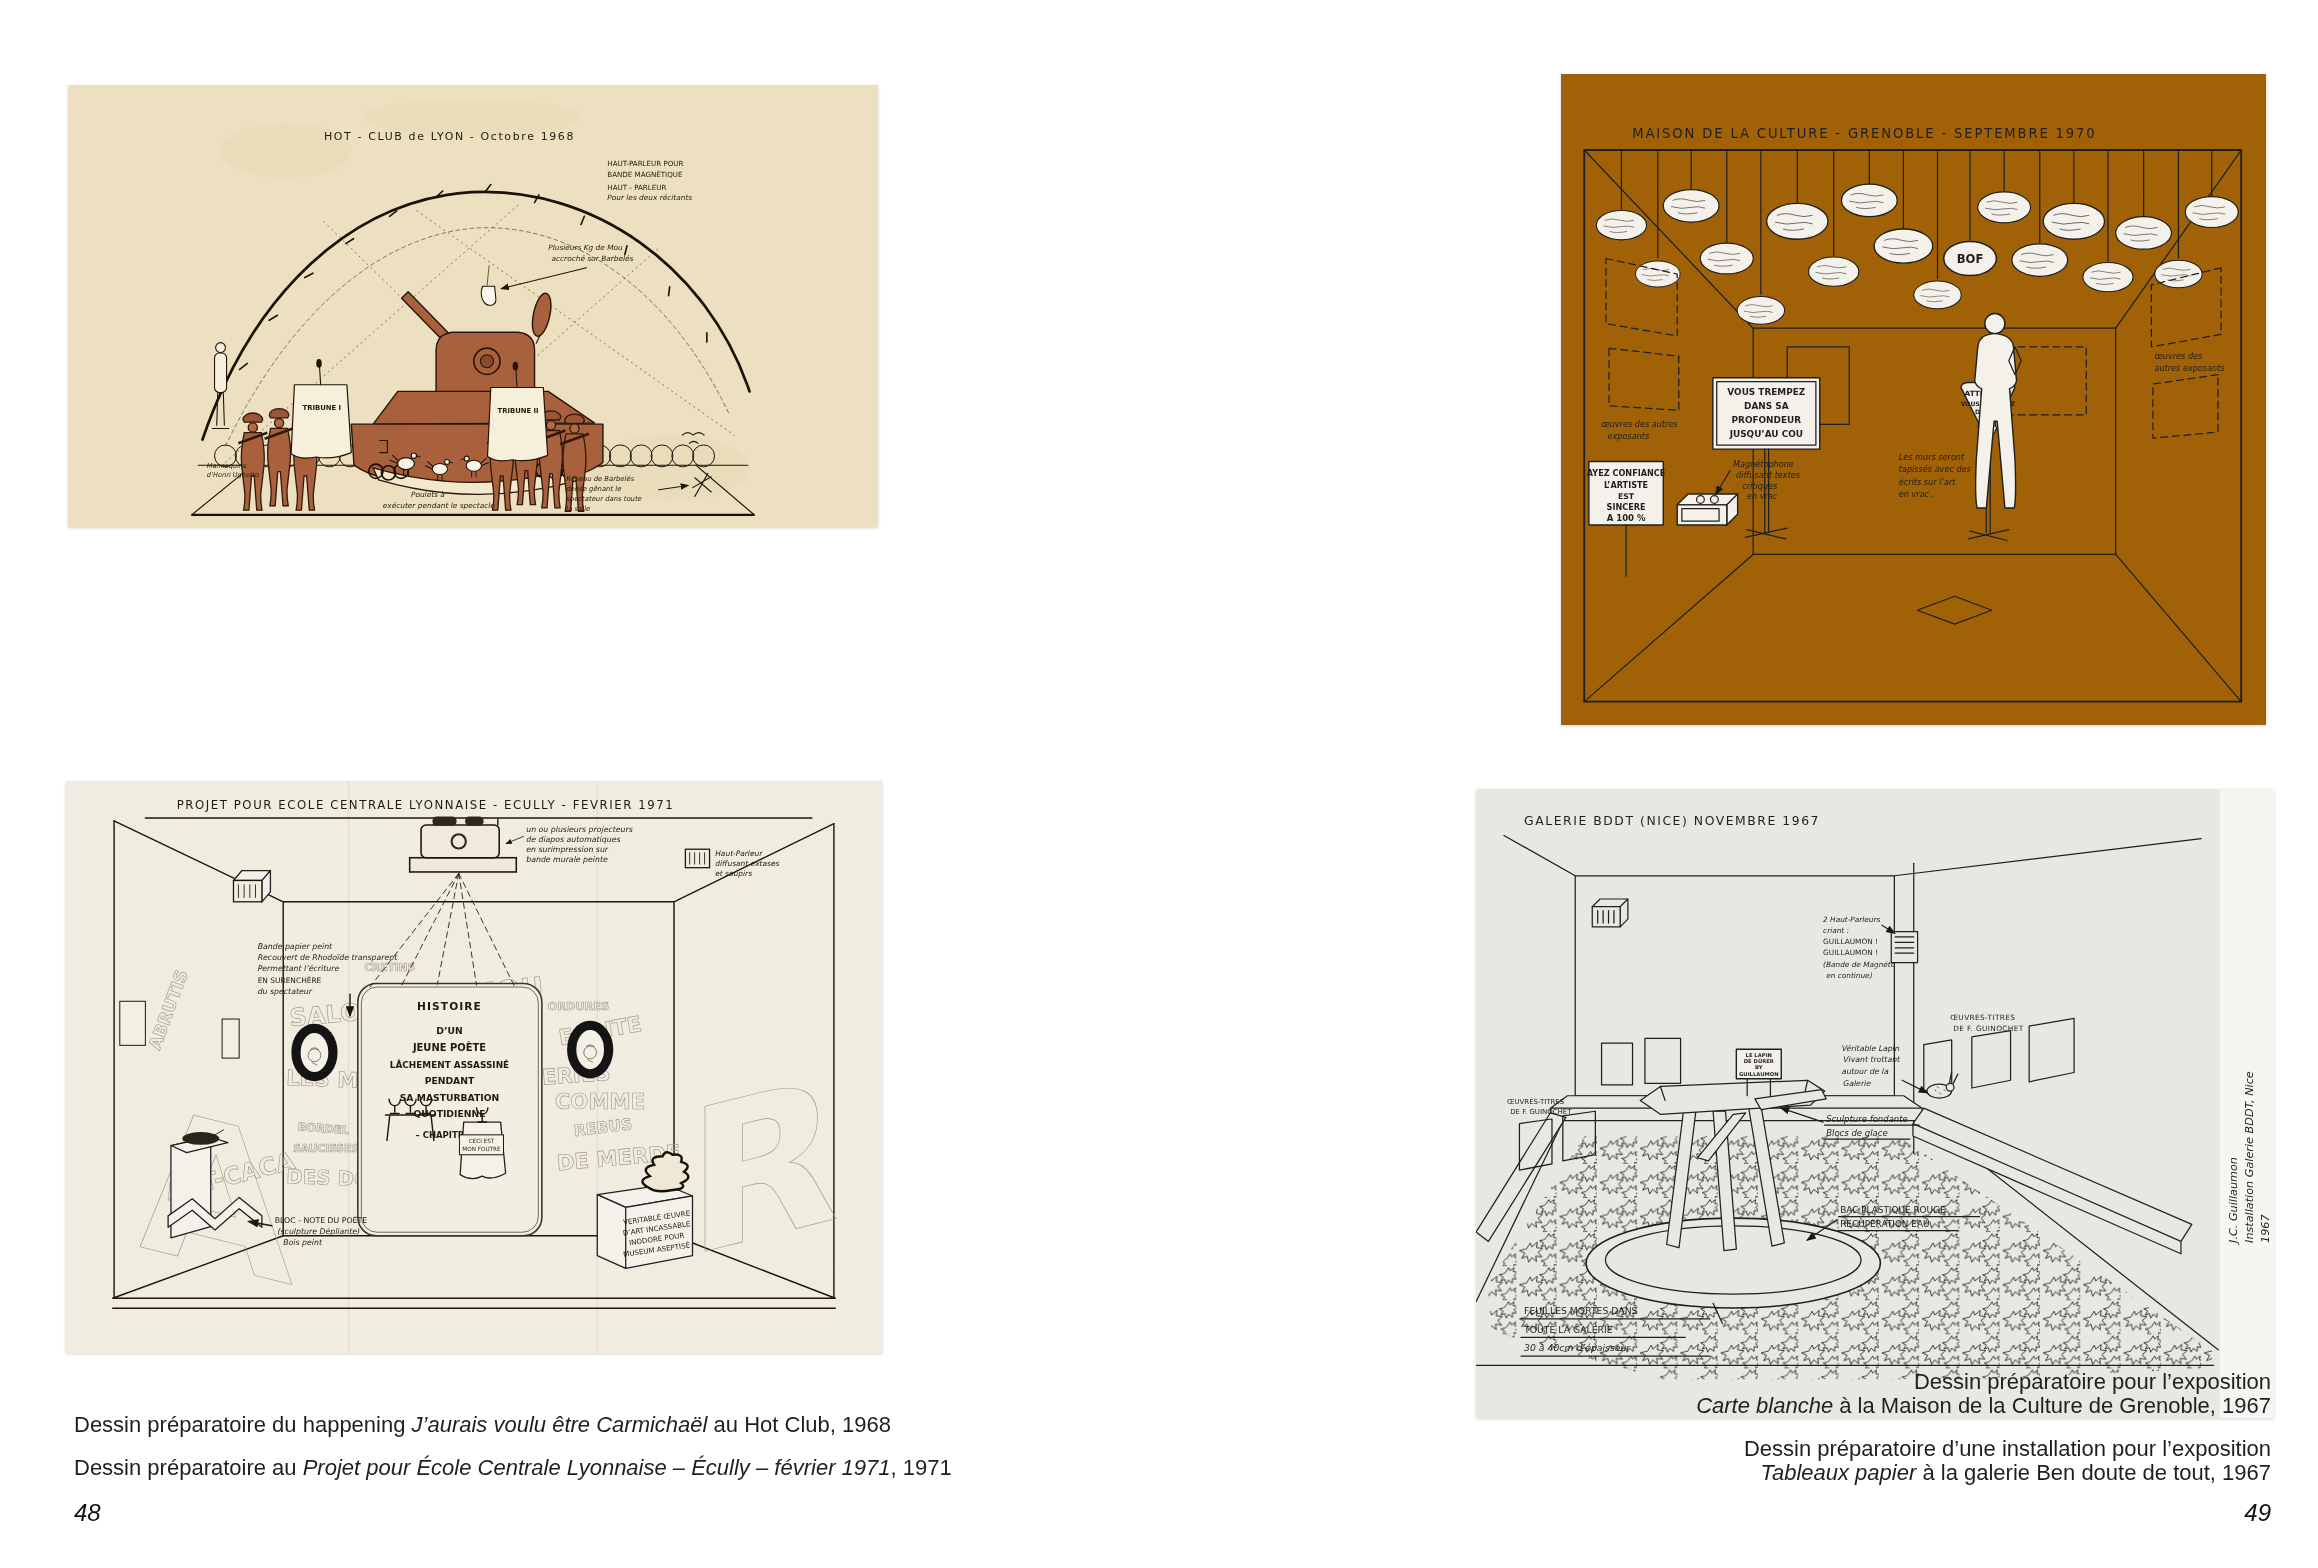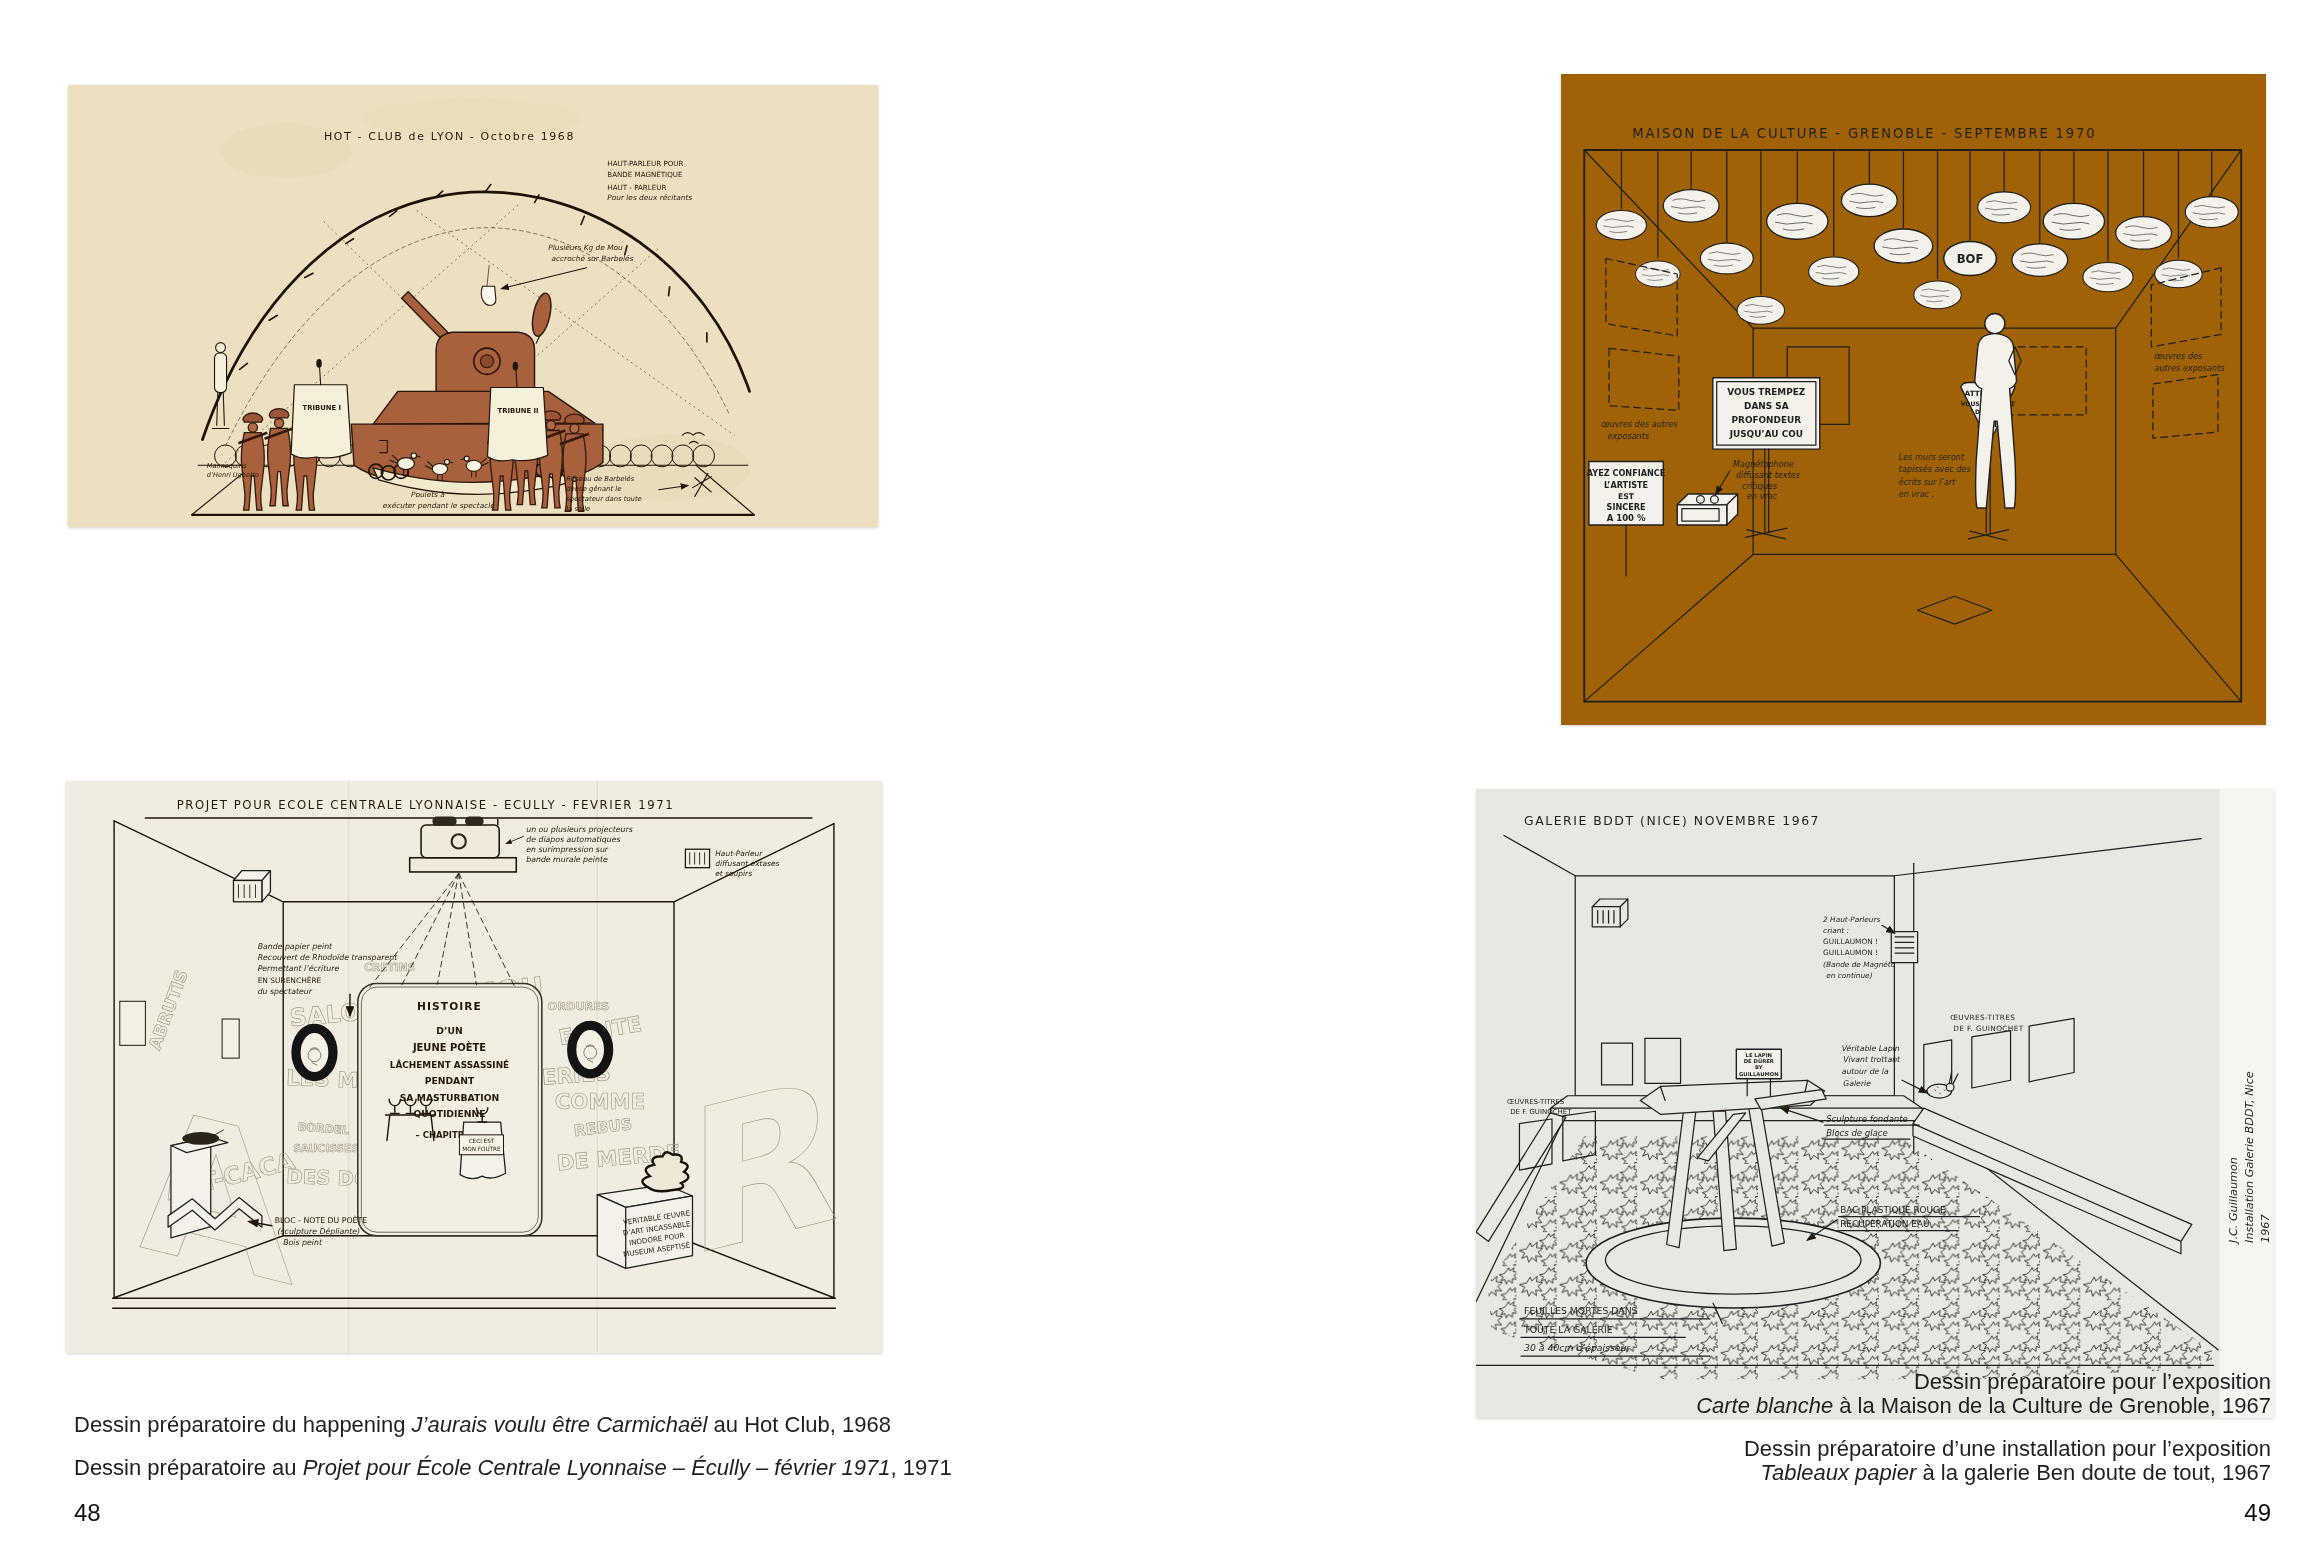--- a/index.html
+++ b/index.html
@@ -9,21 +9,21 @@
   .art svg{display:block;width:100%;height:100%;}
   .art-hotclub{left:68px;top:85px;width:810px;height:442px;background:#ece0c0;}
   .art-ecole{left:66px;top:781px;width:816px;height:572px;background:#f0ecdf;}
   .art-maison{left:1520px;top:74px;width:705px;height:651px;background:#a16207;margin-left:41px;}
   .art-bddt{left:1476px;top:789px;width:798px;height:629px;background:#e6e8e2;}
 
   .captions-left{position:absolute;left:74px;top:1413px;}
   .captions-right{position:absolute;right:48px;top:1370px;text-align:right;}
   .caption{margin:0 0 18.6px 0;font-size:22px;line-height:24px;color:#1f1f1f;}
   .caption i{font-style:italic;}
-  .pagenum{position:absolute;font-size:24px;color:#111;}
+  .pagenum{position:absolute;font-size:24px;color:#111;font-style:italic;}
   .pagenum-left{left:74px;top:1499px;}
   .pagenum-right{right:48px;top:1499px;text-align:right;}
 
   
   .ink{stroke:#20150a;fill:none;stroke-width:2;stroke-linecap:round;stroke-linejoin:round;}
   .ink1{stroke:#20150a;fill:none;stroke-width:1.2;stroke-linecap:round;}
   .ink3{stroke:#20150a;fill:none;stroke-width:3;stroke-linecap:round;}
   .ink5{stroke:#1d1207;fill:none;stroke-width:5;stroke-linecap:round;}
   .bk{stroke:#1f1f1f;fill:none;stroke-width:1.6;stroke-linecap:round;stroke-linejoin:round;}
   .bk2{stroke:#1f1f1f;fill:none;stroke-width:2.4;stroke-linejoin:round;}

